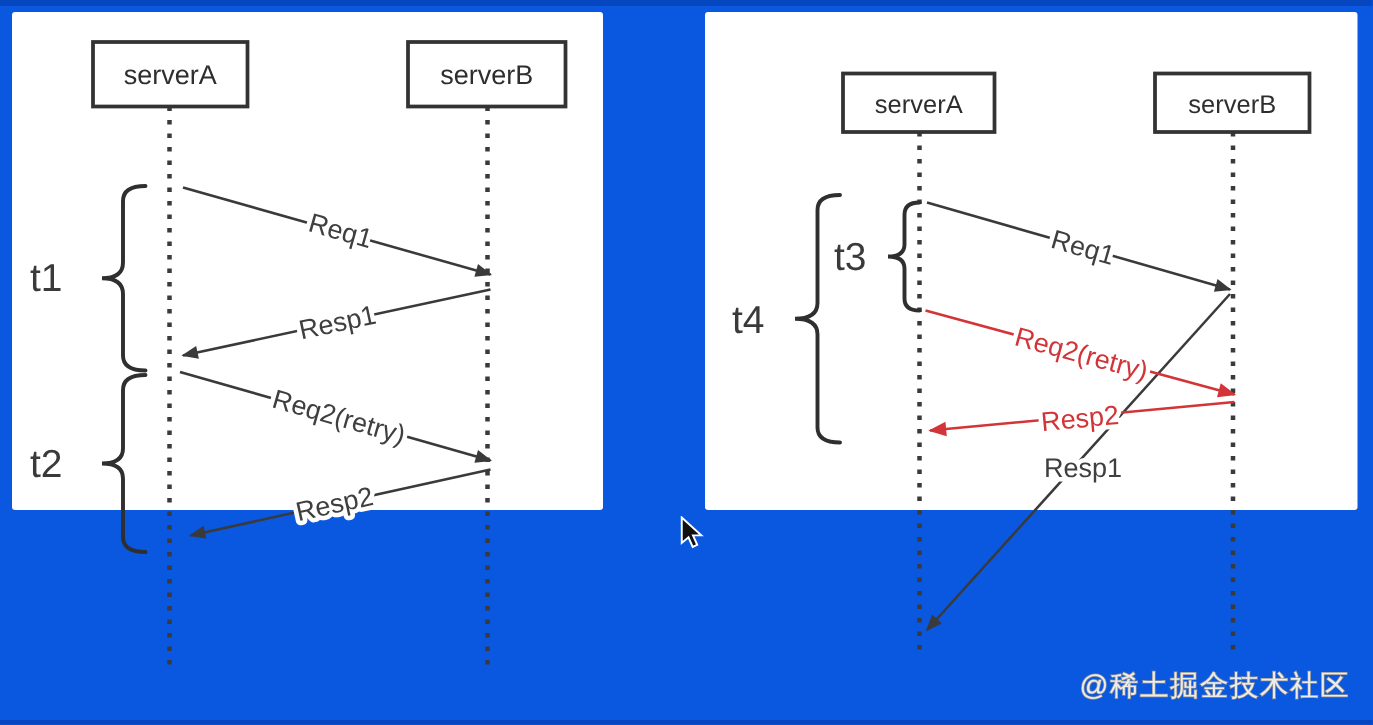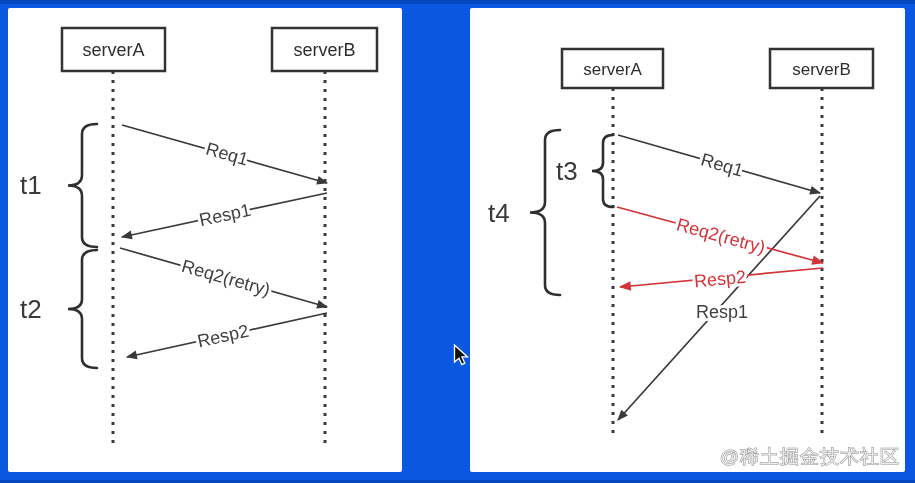--- a/index.html
+++ b/index.html
@@ -4,21 +4,21 @@
 <style>
   html,body{margin:0;padding:0;}
   body{
     width:915px;height:483px;overflow:hidden;
     background:#0a58e0;
     font-family:"Liberation Sans", sans-serif;
     position:relative;
   }
   .edge-strip{position:absolute;left:0;width:915px;background:#0646bf;}
   .panel{
-    position:absolute;top:8px;height:464px;background:#ffffff;
+    position:absolute;top:8px;height:332px;background:#ffffff;
     border-radius:2px;
   }
   #panel-left{left:8px;width:394px;}
   #panel-right{left:470px;width:435px;}
   svg{display:block;}
   .lifeline{stroke:#3a3a3a;stroke-width:3;stroke-dasharray:3 6;fill:none;}
   .actor-rect{fill:#ffffff;stroke:#333333;stroke-width:2.5;}
   .actor-label{font-size:18px;fill:#2e2e2e;text-anchor:middle;}
   .actor-label-sm{font-size:17px;}
   .brace{fill:none;stroke:#2f2f2f;stroke-width:2.6;stroke-linecap:round;}

